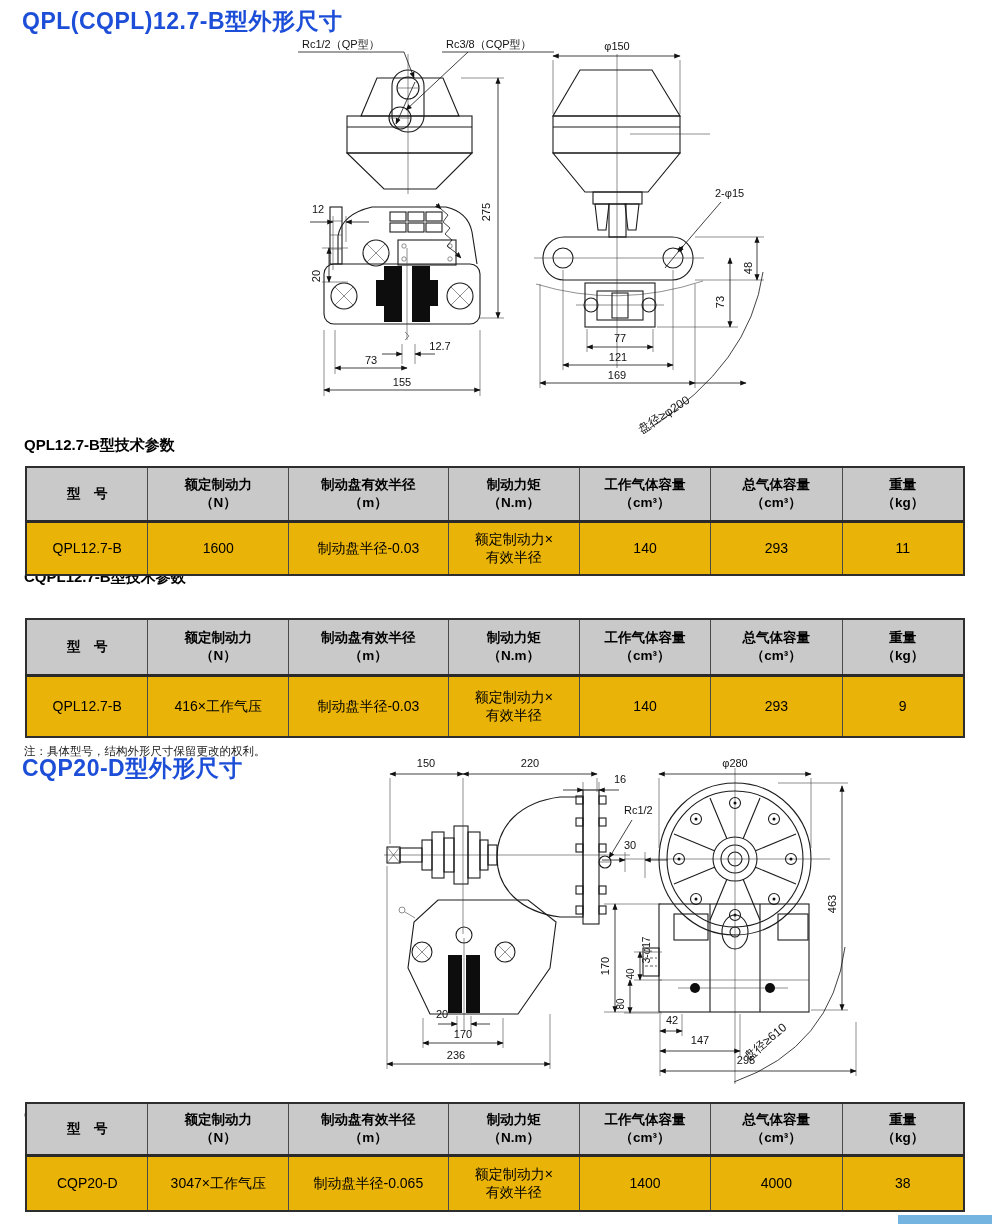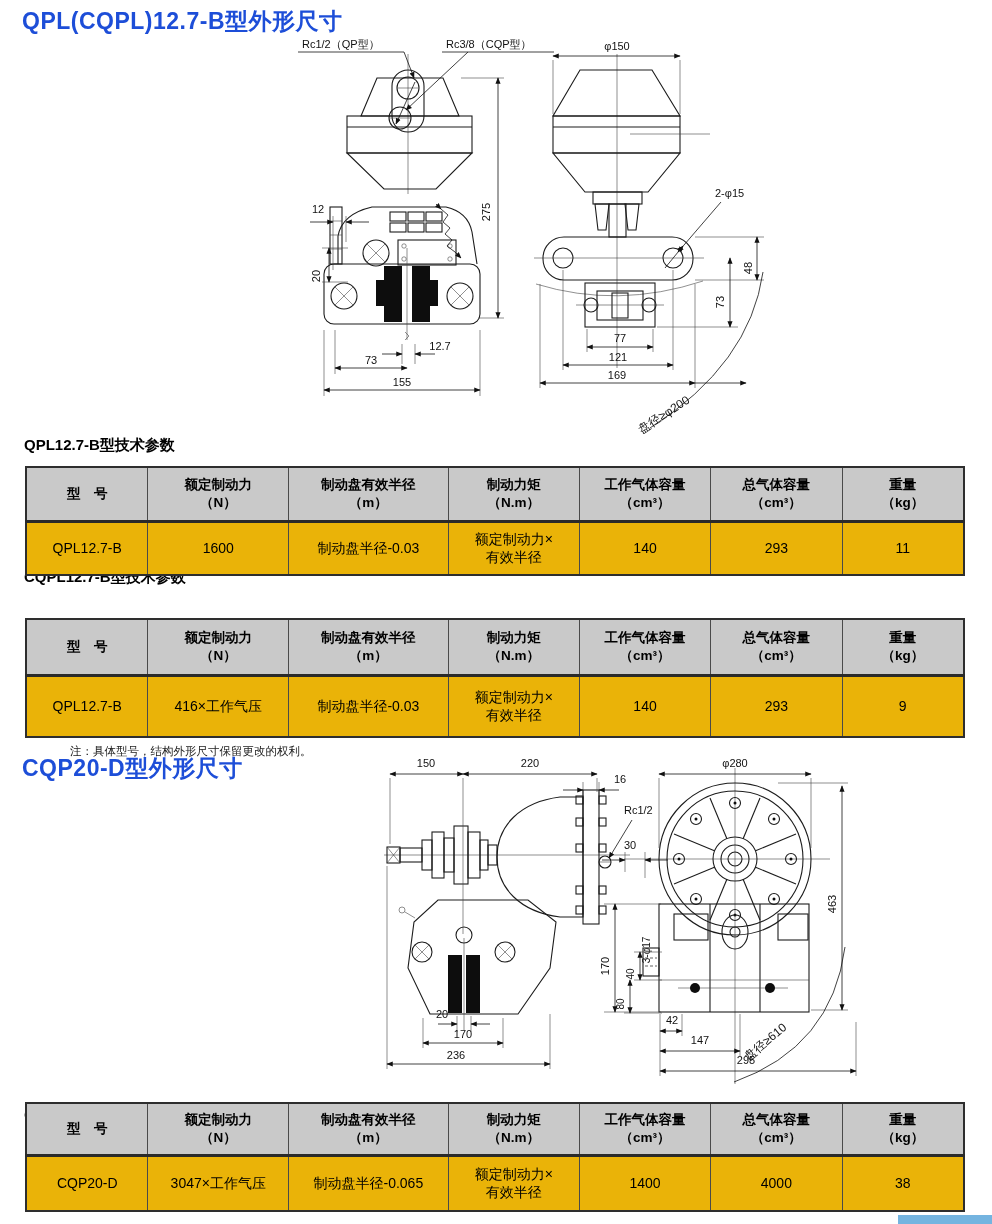--- a/index.html
+++ b/index.html
@@ -1,19 +1,19 @@
 <!DOCTYPE html>
 <html><head>
 <meta charset="utf-8">
 <style>
   html,body{margin:0;padding:0;background:#ffffff;}
   body{position:relative;width:992px;height:1224px;font-family:"Liberation Sans",sans-serif;color:#111;overflow:hidden;}
   .big-title{position:absolute;font-weight:bold;font-size:23px;letter-spacing:0.5px;color:#1d4ed8;}
   .sec-title{position:absolute;font-weight:bold;font-size:15px;color:#000;}
-  .note{position:absolute;font-size:11.5px;color:#222;margin-left:46px;}
+  .note{position:absolute;font-size:11.5px;color:#222;}
   table.params{position:absolute;width:940px;border-collapse:collapse;table-layout:fixed;border:2px solid #2e2e2e;background:#eab308;}
   table.params thead tr{border-bottom:3px solid #2a2a2a;}
   table.params th{background:#c9c9c9;font-size:13.5px;font-weight:bold;border:1px solid #4a4a4a;white-space:pre-line;text-align:center;vertical-align:middle;line-height:1.3;padding:4px 2px;color:#000;}
   table.params td{font-size:14px;border:1px solid #4a4a4a;white-space:pre-line;text-align:center;vertical-align:middle;line-height:1.3;padding:4px 2px;color:#000;}
   table.t1 thead tr{height:54px} table.t1 tbody tr{height:54px}
   table.t2 thead tr{height:56px} table.t2 tbody tr{height:62px}
   table.t3 thead tr{height:52px} table.t3 tbody tr{height:56px}
   .drawing{position:absolute;}
   .drawing *{fill:none;stroke:#1c1c1c;stroke-width:1.1;}
   .drawing .thin{stroke:#454545;stroke-width:0.6;}

